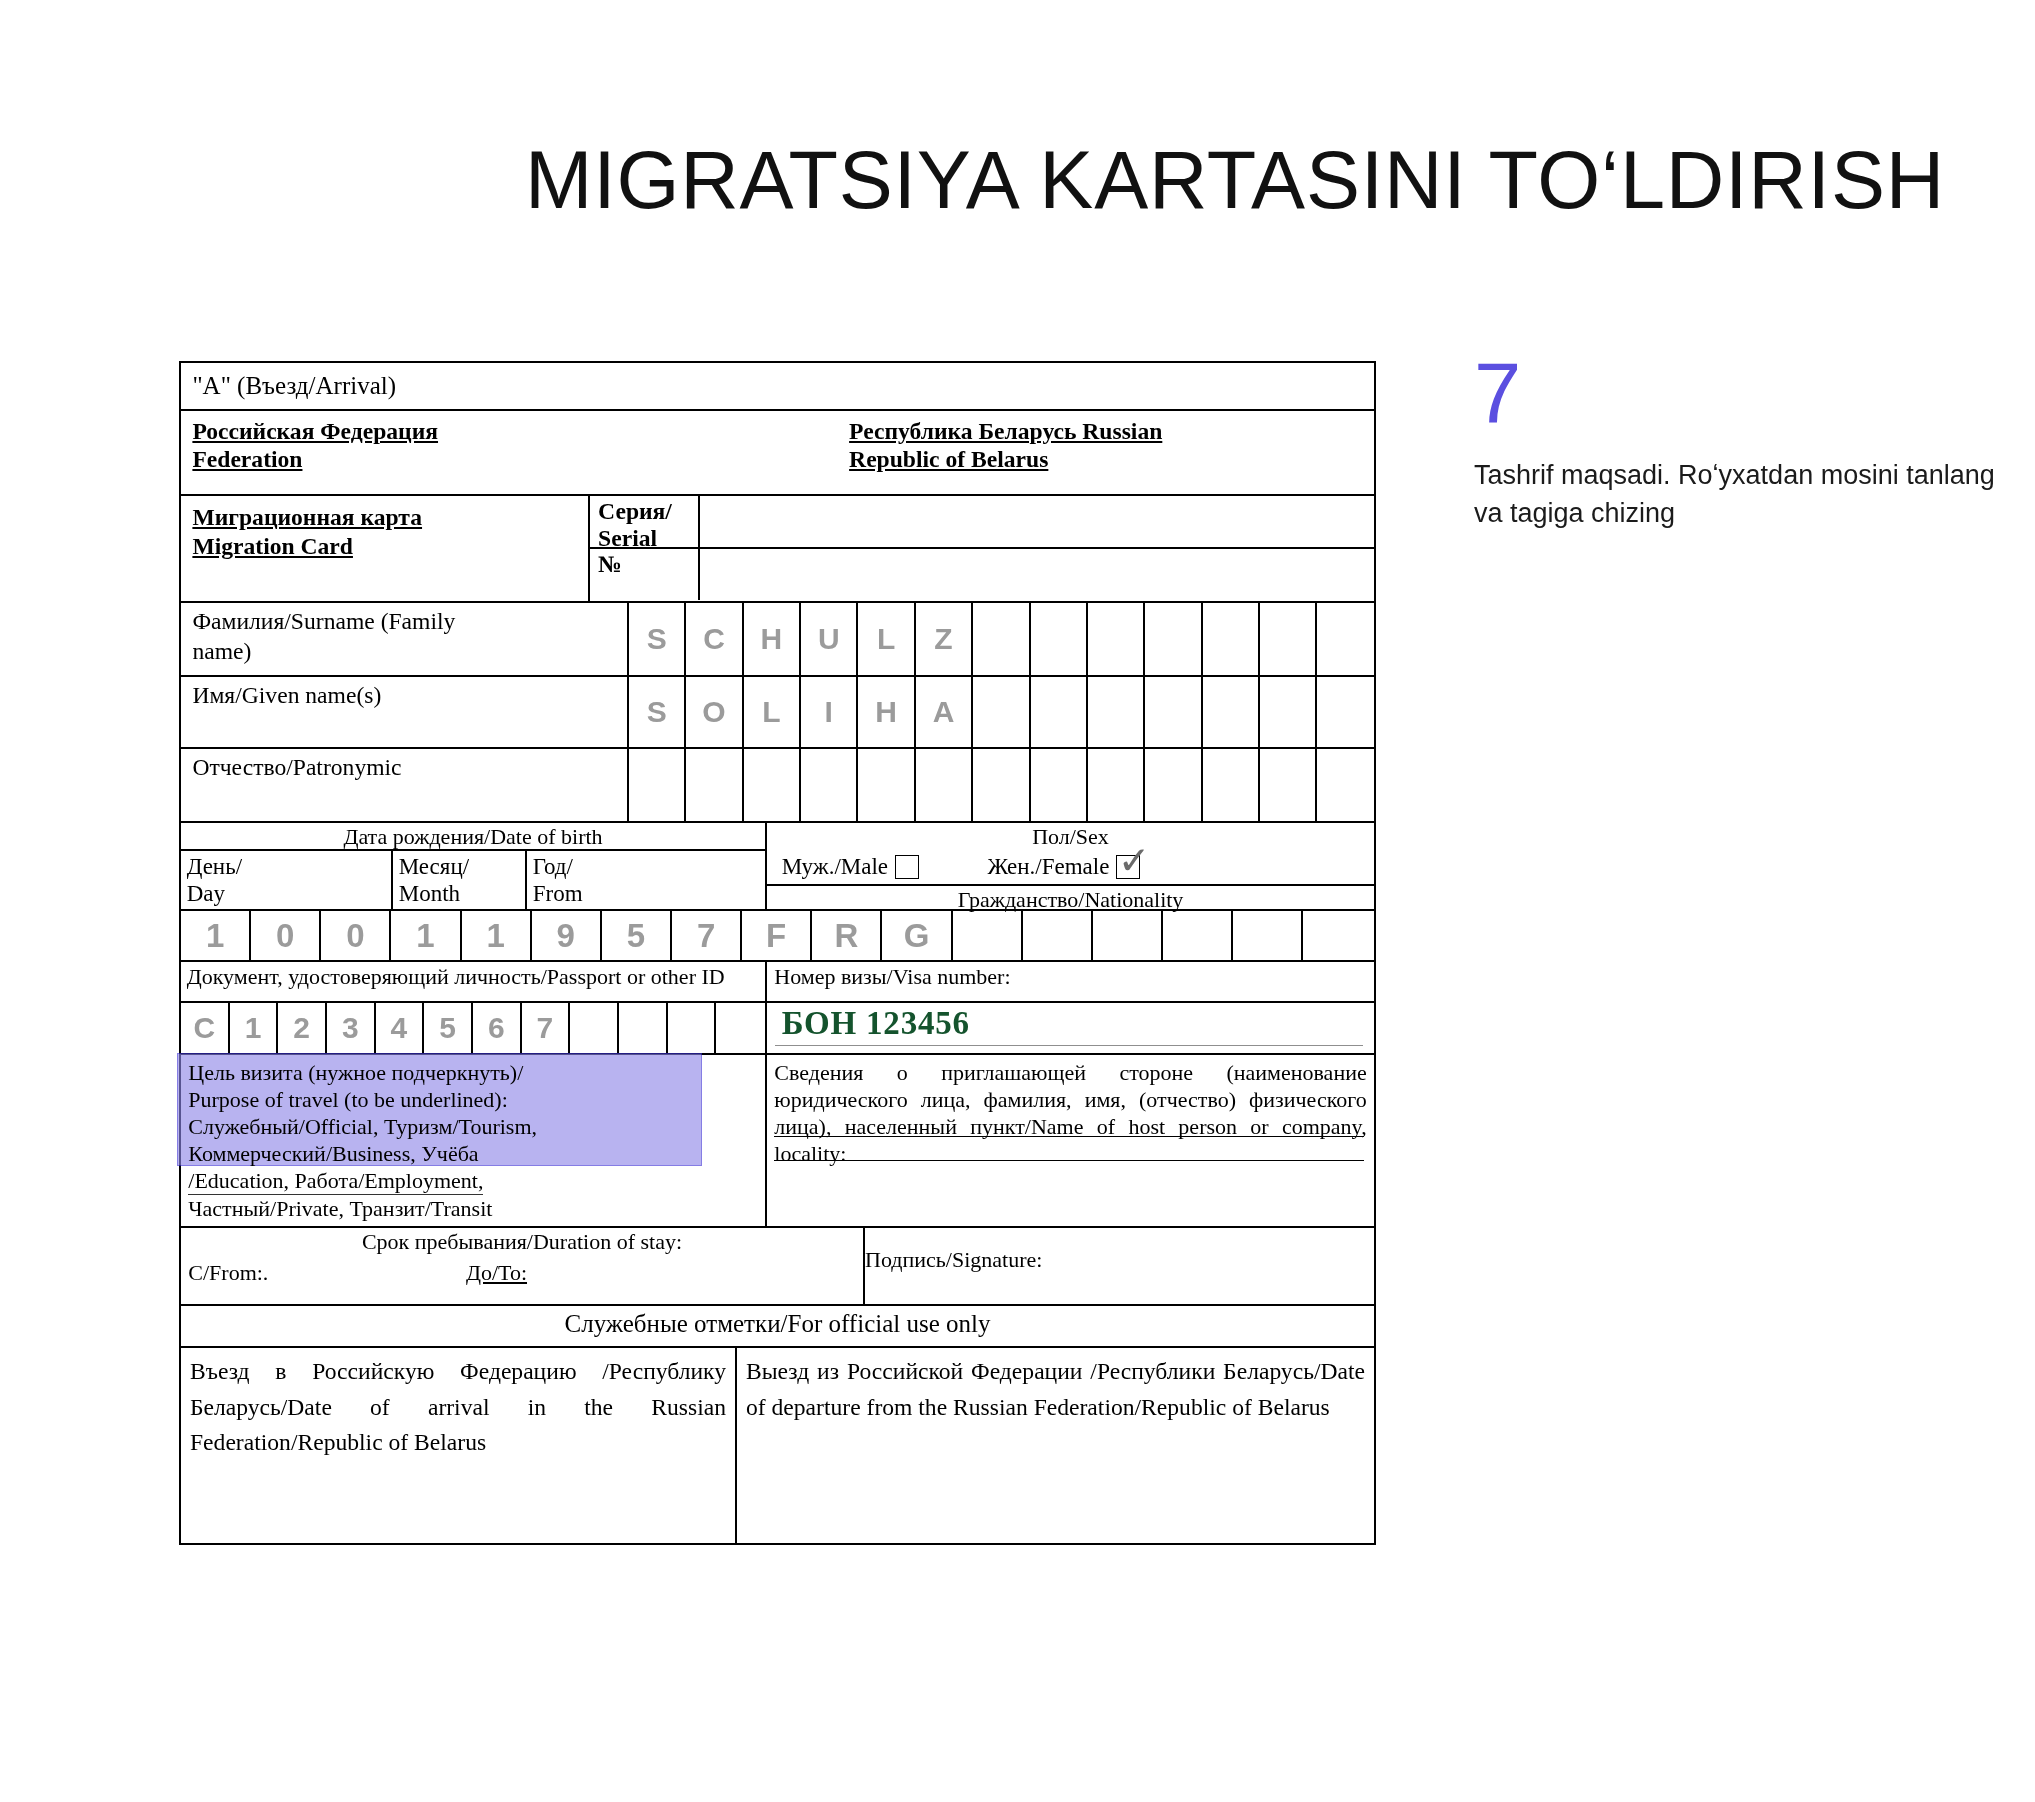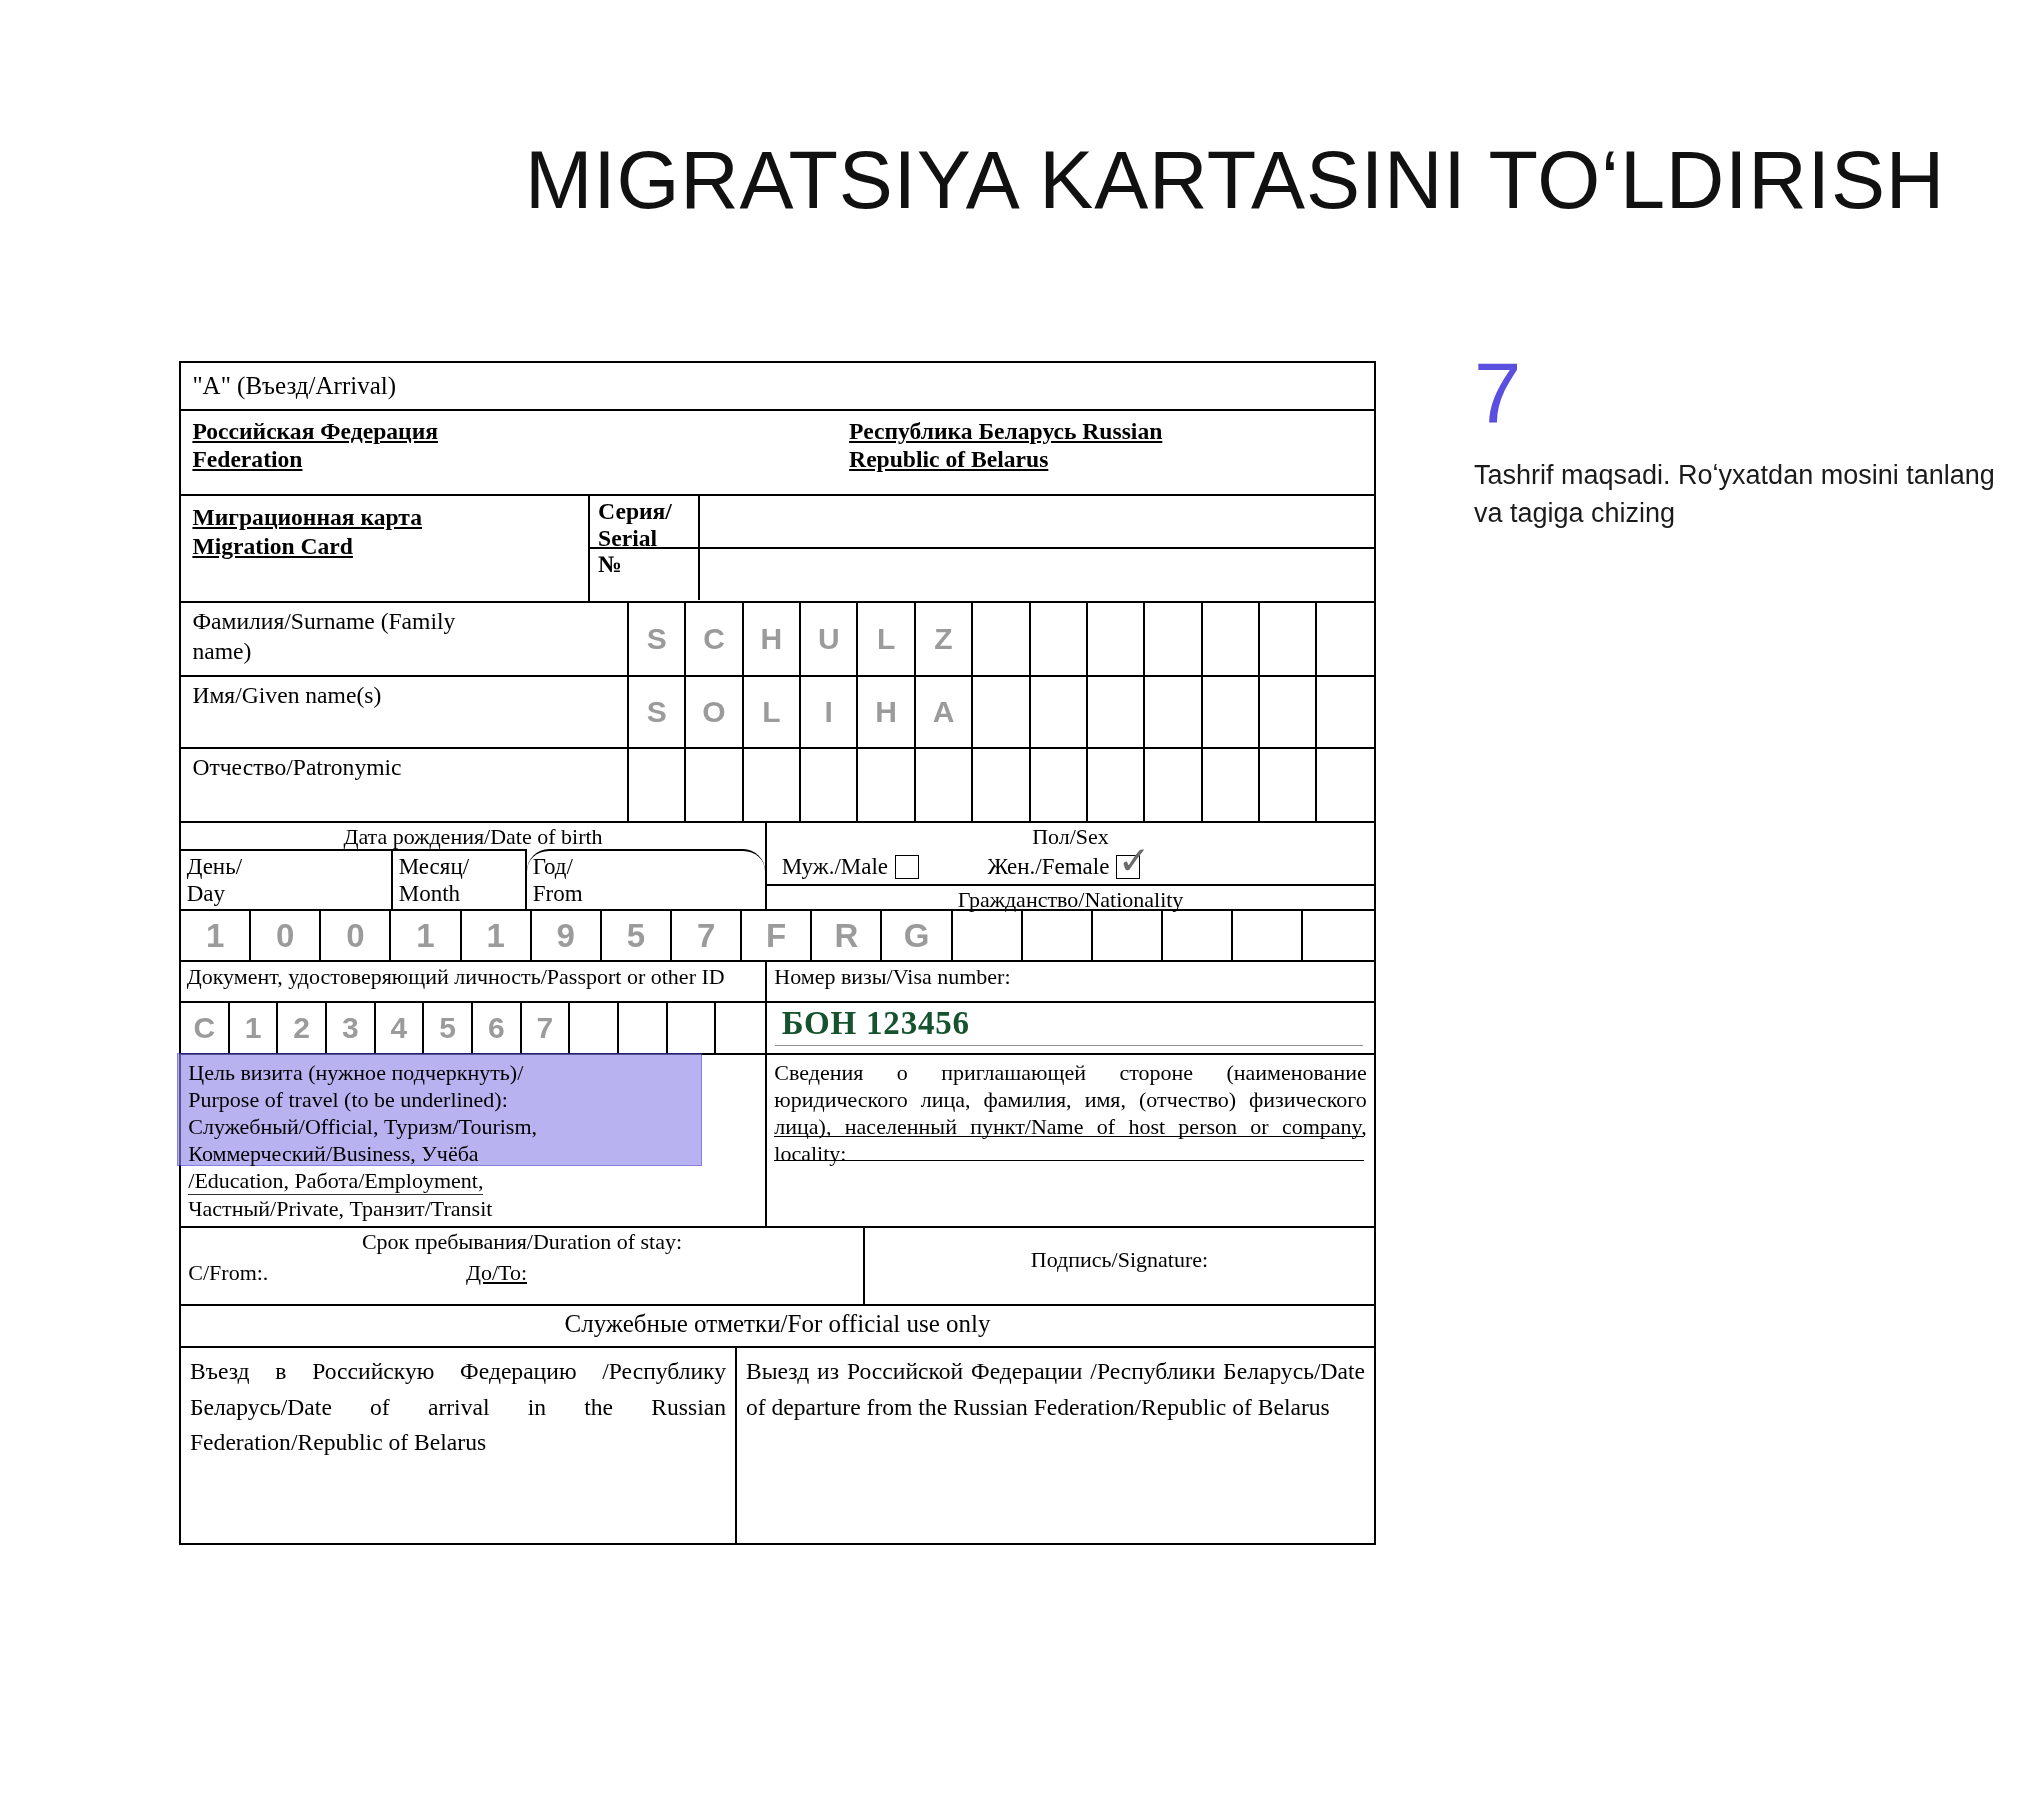--- a/index.html
+++ b/index.html
@@ -134,21 +134,21 @@
   .dob-title { height: 26px; box-sizing: border-box; text-align: center; font-size: 22px; padding-top: 0.8px;}
   .dob-sub { display: flex; height: 60px; }
   .dob-sub > div {
     box-sizing: border-box;
     border-right: 2px solid #000;
     border-top: 2px solid #000;
     padding: 1.6px 0 0 5.7px;
     font-size: 23px;
     line-height: 1.2;
   }
-  .dob-sub > div:last-child { border-right: none; border-radius: 22px; }
+  .dob-sub > div:last-child { border-right: none; }
   .dob-d { width: 212px; }
   .dob-m { width: 134px; }
   .dob-y { flex: 1; }
 
   .sex-wrap { flex: 1; box-sizing: border-box; }
   .sex-title { height: 26px; text-align: center; font-size: 22px; padding-top: 0.8px; box-sizing: border-box;}
   .sex-line { height: 35px; box-sizing: border-box; display: flex; align-items: center; position: relative; padding-left: 14.7px; font-size: 23px;}
   .sex-box { display: inline-block; width: 22px; height: 22px; border: 1.6px solid #000; margin-left: 6.5px; vertical-align: middle; position: relative;}
   .tick {
     position: absolute;
@@ -225,21 +225,21 @@
     left: 7.3px; right: 9.8px;
     border-bottom: 1.6px solid #000;
   }
 
   
   .dur-row { display: flex; height: 76px; }
   .dur-left { width: 684px; box-sizing: border-box; border-right: 2px solid #000; font-size: 22px; position: relative; }
   .dur-title { text-align: center; padding-top: 1.6px; }
   .dur-from { position: absolute; left: 7.3px; top: 32px; }
   .dur-to { position: absolute; left: 285px; top: 32px; text-decoration: underline; }
-  .dur-right { flex: 1; box-sizing: border-box; text-align: center; font-size: 22px; padding-top: 19.5px; }
+  .dur-right { flex: 1; box-sizing: border-box; font-size: 22px; padding-top: 19.5px; }
 
   .official-row { height: 40px; text-align: center; font-size: 25px; padding-top: 3.3px; box-sizing: border-box;}
 
   .bottom-row { display: flex; height: 195px; }
   .bottom-cell {
     box-sizing: border-box;
     padding: 6.5px 9px 0 9px;
     font-size: 23.6px;
     line-height: 1.5;
     text-align: justify;

